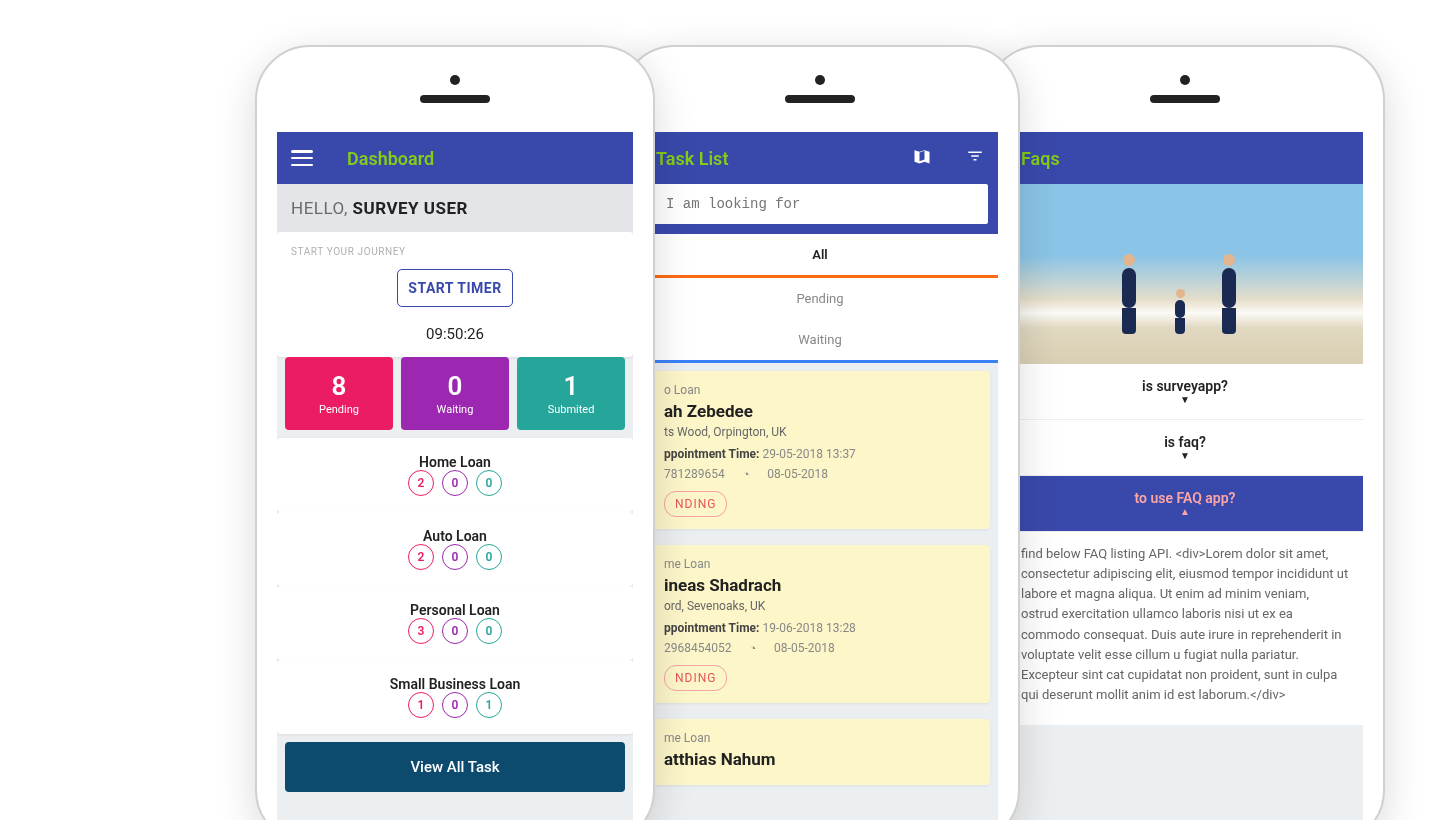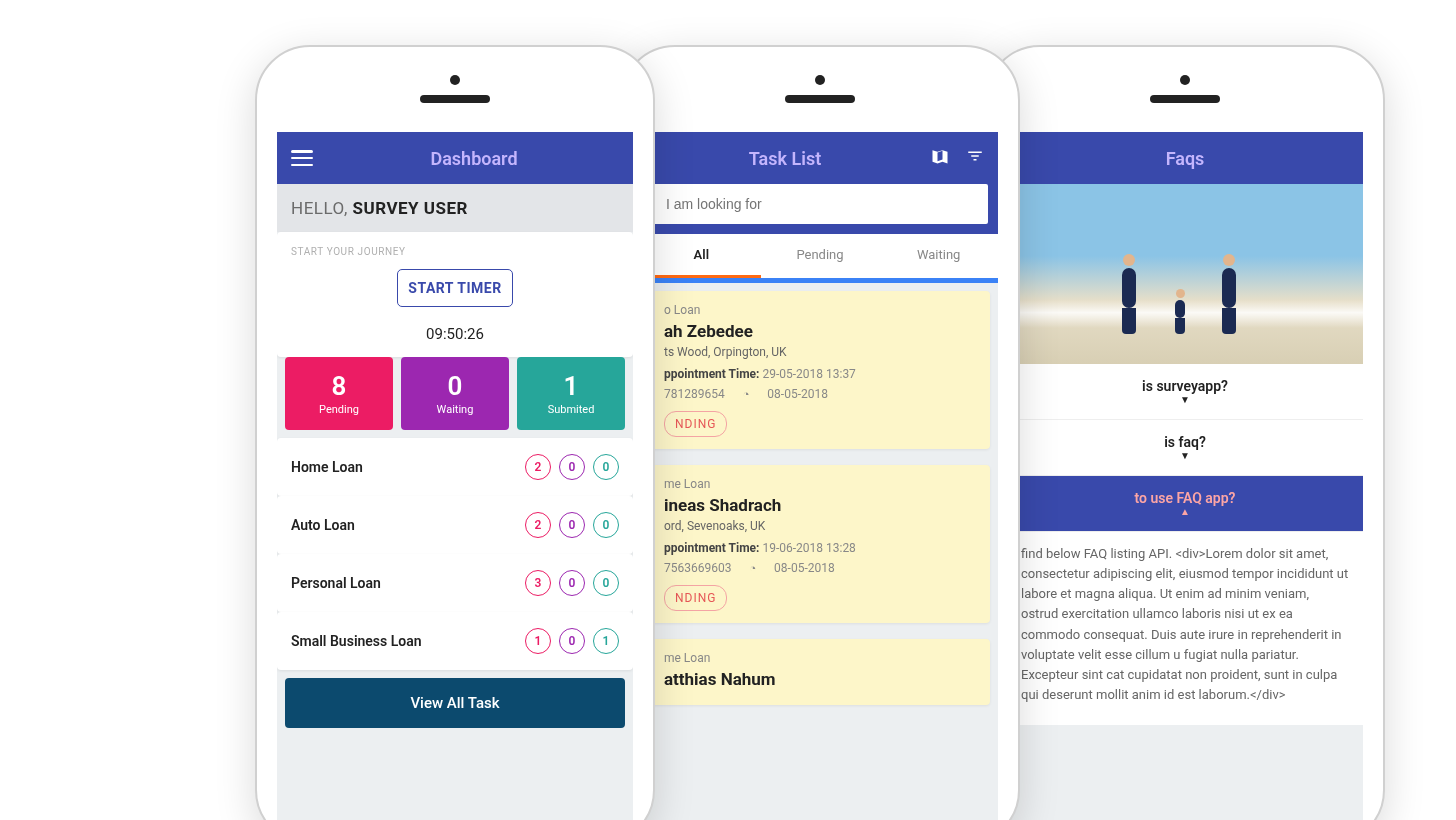--- a/index.html
+++ b/index.html
@@ -54,28 +54,27 @@
   overflow: hidden;
   display: flex;
   flex-direction: column;
 }
 .phone1 { left: 255px; top: 45px; z-index: 3; }
 .phone2 { left: 620px; top: 45px; z-index: 2; }
 .phone3 { left: 985px; top: 45px; z-index: 1; }
 
 .appbar {
   background: #3949ab;
-  color: #c4b5fd;
+  color: #84cc16;
   display: flex;
   align-items: center;
   padding: 12px 14px;
-  gap: 16px;
+  gap: 34px;
   flex-shrink: 0;
   height: 52px;
-  text-align: center;
 }
 .appbar .title { font-size: 18px; font-weight: 600; flex: 1; }
 .hamburger {
   width: 22px; height: 16px;
   display: flex; flex-direction: column; justify-content: space-between;
 }
 .hamburger span { height: 2.5px; background: #fff; border-radius: 2px; }
 
 .greeting {
   background: #e3e5e8;
@@ -118,20 +117,21 @@
 }
 .stat .num { font-size: 26px; font-weight: 600; }
 .stat .lbl { font-size: 11px; margin-top: 2px; }
 .stat.pink { background: #ec1c64; }
 .stat.purple { background: #9c27b0; }
 .stat.teal { background: #26a69a; }
 
 .loan-row {
   display: flex; align-items: center; justify-content: space-between;
   padding: 16px 14px;
+  flex-direction: column;
 }
 .loan-name { font-size: 14px; font-weight: 600; color: #222; }
 .badges { display: flex; gap: 8px; }
 .badge {
   width: 26px; height: 26px; border-radius: 50%;
   display: flex; align-items: center; justify-content: center;
   font-size: 12px; font-weight: 600;
   border: 1.5px solid;
   background: #fff;
 }
@@ -149,22 +149,23 @@
   font-weight: 500;
   border-radius: 4px;
 }
 
 
 .search-wrap { background: #3949ab; padding: 0 10px 10px; }
 .search-input {
   width: 100%; background: #fff; border: none;
   padding: 12px 14px; font-size: 14px; color: #888;
   border-radius: 2px;
-}
-.tabs { display: flex; background: #fff; border-bottom: 5px solid #3b82f6; }
+  font-family: Liberation Mono, monospace;
+}
+.tabs { display: flex; background: #fff; border-bottom: 3px solid #3b82f6; flex-direction: column; }
 .tab { flex: 1; text-align: center; padding: 13px 4px; font-size: 13px; color: #888; }
 .tab.active { color: #222; font-weight: 600; border-bottom: 3px solid #ff6a13; }
 
 .task-card {
   background: #fdf6c9;
   margin: 8px;
   border-radius: 4px;
   padding: 12px 14px;
   box-shadow: 0 1px 3px rgba(0,0,0,0.07);
 }
@@ -361,21 +362,21 @@
 
     <div class="task-card">
       <div class="task-type">me Loan</div>
       <div class="task-name">ineas Shadrach</div>
       <div class="task-loc">ord, Sevenoaks, UK</div>
       <div class="task-line">
         <b>ppointment Time:</b>
         <span>19-06-2018  13:28</span>
       </div>
       <div class="task-meta">
-        <span>7563669603</span>
+        <span>2968454052</span>
         <span class="ico">◔</span>
         <span>08-05-2018</span>
       </div>
       <span class="status-pill">NDING</span>
     </div>
 
     <div class="task-card">
       <div class="task-type">me Loan</div>
       <div class="task-name">atthias Nahum</div>
     </div>

